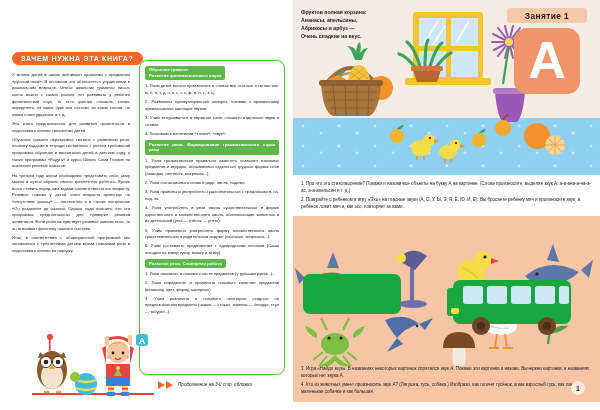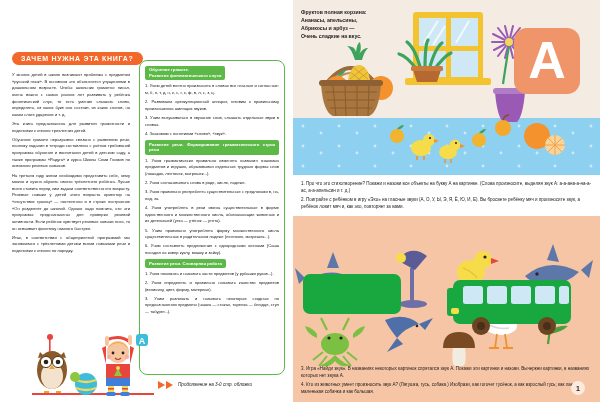--- a/index.html
+++ b/index.html
@@ -347,20 +347,21 @@
           <polygon points="167,144 172,146 167,148" fill="#f0922e"></polygon>
           <circle cx="163" cy="143" r="1" fill="#2a2018"></circle>
           <path d="M152 159 l0 4 M158 159 l0 4" stroke="#f0922e" stroke-width="1.5"></path>
         </g>
       </svg>
 
       <div class="poem" style="white-space:pre-line">Фруктов полная корзина:
 Ананасы, апельсины,
 Абрикосы и арбуз —
 Очень сладкие на вкус.</div>
+      <div class="lesson-badge">Занятие 1</div>
       <div class="letter-card">
         <span>А</span>
       </div>
     </div>
 
     <div class="q-block q-top">
       <p>1. Про что это стихотворение? Покажи и назови все объекты на букву А на картинке. (Слова произносите, выделяя звук А: а-а-ана-а-на-а-ас, а-а-апельсин и т. д.)</p>
       <p>2. Поиграйте с ребёнком в игру «Эхо» на гласные звуки (А, О, У, Ы, Э, Я, Ё, Ю, И, Е). Вы бросаете ребёнку мяч и произносите звук, а ребёнок ловит мяч и, как эхо, повторяет за вами.</p>
     </div>
 

